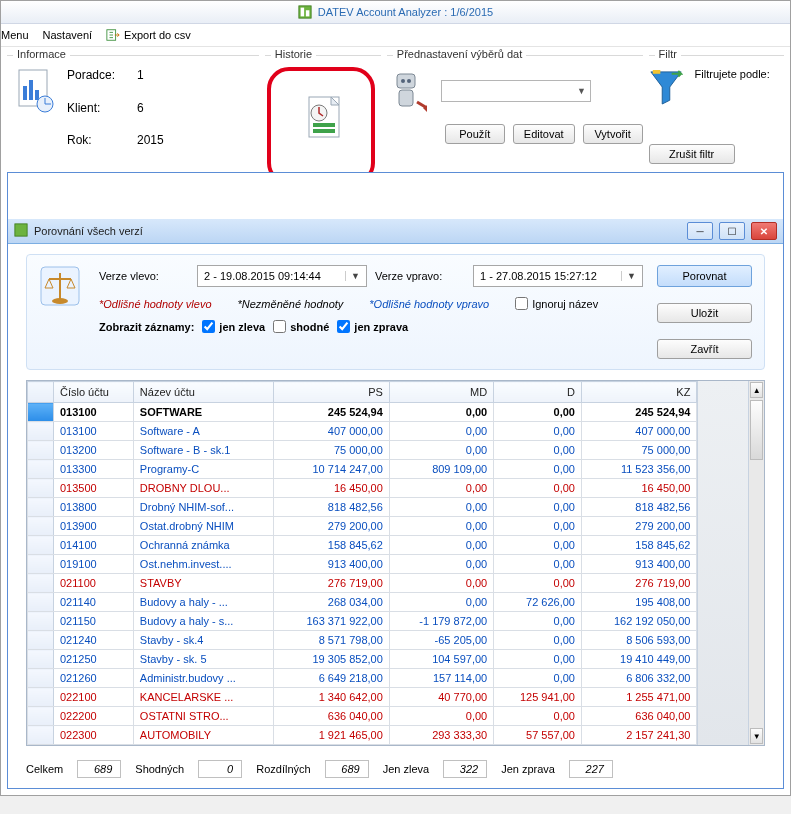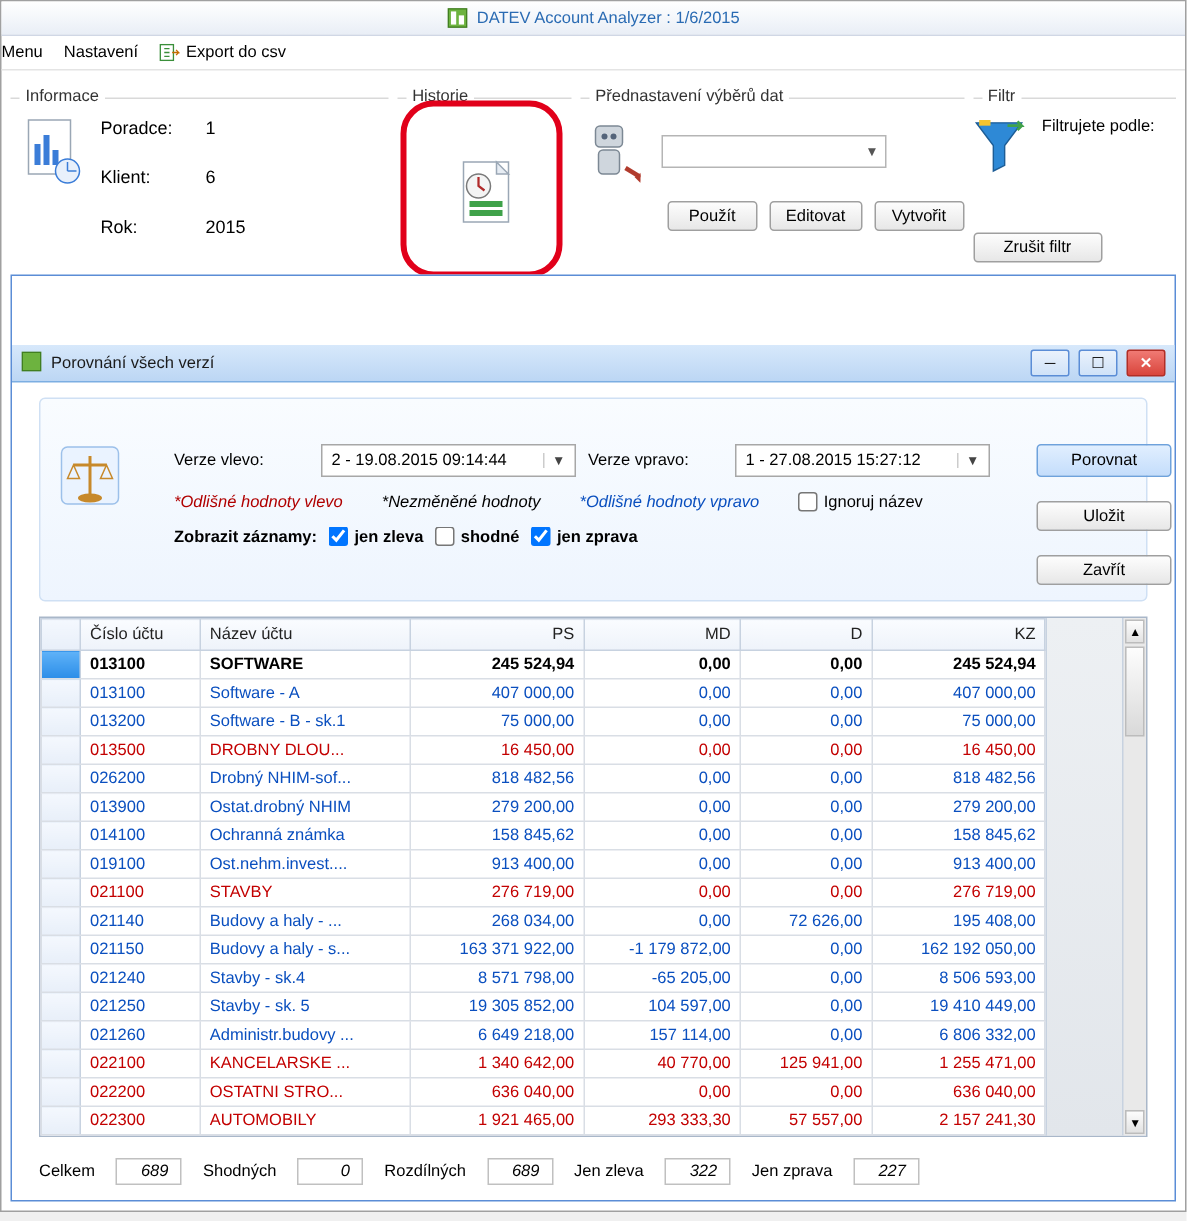--- a/index.html
+++ b/index.html
@@ -42,21 +42,21 @@
   .top-panels {
     display: flex;
     gap: 6px;
     padding: 0 6px 8px;
     position: relative;
   }
   .panel {
     position: relative;
     border-top: 1px solid #d9d9d9;
     padding-top: 12px;
-    margin-top: 18px;
+    margin-top: 8px;
   }
   .panel-title {
     position: absolute;
     top: -8px;
     left: 6px;
     background: #fff;
     padding: 0 4px;
     color: #333;
   }
   .informace { width: 260px; display:flex; gap:12px; padding-left:8px; }
@@ -143,21 +143,21 @@
     background:#fff; border:1px solid #a7a7a7;
     height:22px; display:flex; align-items:center; padding:0 6px; gap:6px;
     min-width: 170px;
   }
   .dropdown .arrow { margin-left:auto; border-left:1px solid #ccc; padding-left:5px; font-size:9px; color:#444;}
   .chk { display:flex; align-items:center; gap:4px; }
   .chk input { margin:0; }
   .legend { display:flex; gap:26px; font-style:italic; font-size:11px; }
   .legend .red { color:#b00000;}
   .legend .blue { color:#0a4fbf;}
-  .cmp-flex { display:flex; gap:31px;margin-top:20px; }
+  .cmp-flex { display:flex; gap:14px; }
   .cmp-left { flex:1; }
   .cmp-right { width:100px; display:flex; flex-direction:column; gap:16px; align-items:stretch;}
   .cmp-right .winbtn { min-width:90px; }
   .porovnat-btn {
     background: linear-gradient(#e1efff,#c4ddfb);
     border:1px solid #6ea2dc;
     border-radius:3px; padding:4px 10px; min-width:90px; text-align:center;
   }
   .scales-icon { width:42px; height:42px; margin-right:4px;}
 
@@ -441,30 +441,39 @@
               <td class="rowhead"></td>
               <td class="blue-txt">013200</td>
               <td class="blue-txt">Software - B - sk.1</td>
               <td class="num blue-txt">75 000,00</td>
               <td class="num blue-txt">0,00</td>
               <td class="num blue-txt">0,00</td>
               <td class="num blue-txt">75 000,00</td>
             </tr>
             <tr>
               <td class="rowhead"></td>
+              <td class="blue-txt">013300</td>
+              <td class="blue-txt">Programy-C</td>
+              <td class="num blue-txt">10 714 247,00</td>
+              <td class="num blue-txt">809 109,00</td>
+              <td class="num blue-txt">0,00</td>
+              <td class="num blue-txt">11 523 356,00</td>
+            </tr>
+            <tr>
+              <td class="rowhead"></td>
               <td class="red-txt">013500</td>
               <td class="red-txt">DROBNY DLOU...</td>
               <td class="num red-txt">16 450,00</td>
               <td class="num red-txt">0,00</td>
               <td class="num red-txt">0,00</td>
               <td class="num red-txt">16 450,00</td>
             </tr>
             <tr>
               <td class="rowhead"></td>
-              <td class="blue-txt">026200</td>
+              <td class="blue-txt">013800</td>
               <td class="blue-txt">Drobný NHIM-sof...</td>
               <td class="num blue-txt">818 482,56</td>
               <td class="num blue-txt">0,00</td>
               <td class="num blue-txt">0,00</td>
               <td class="num blue-txt">818 482,56</td>
             </tr>
             <tr>
               <td class="rowhead"></td>
               <td class="blue-txt">013900</td>
               <td class="blue-txt">Ostat.drobný NHIM</td>

